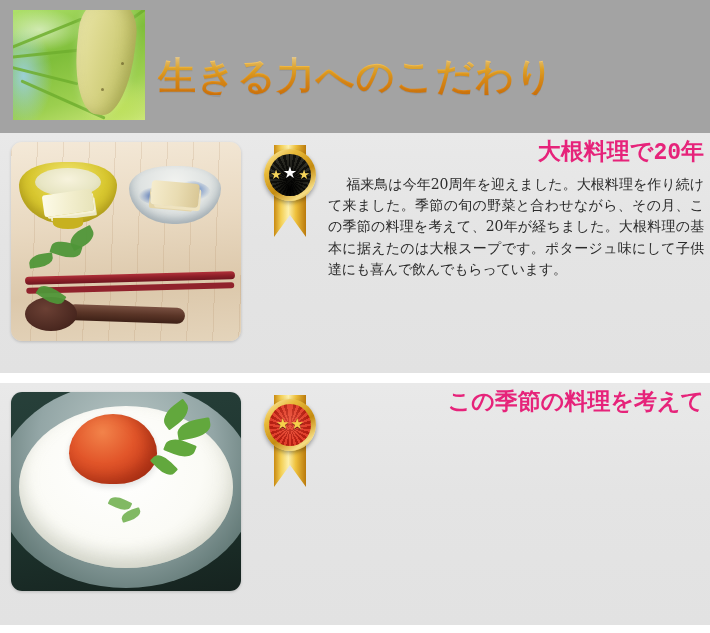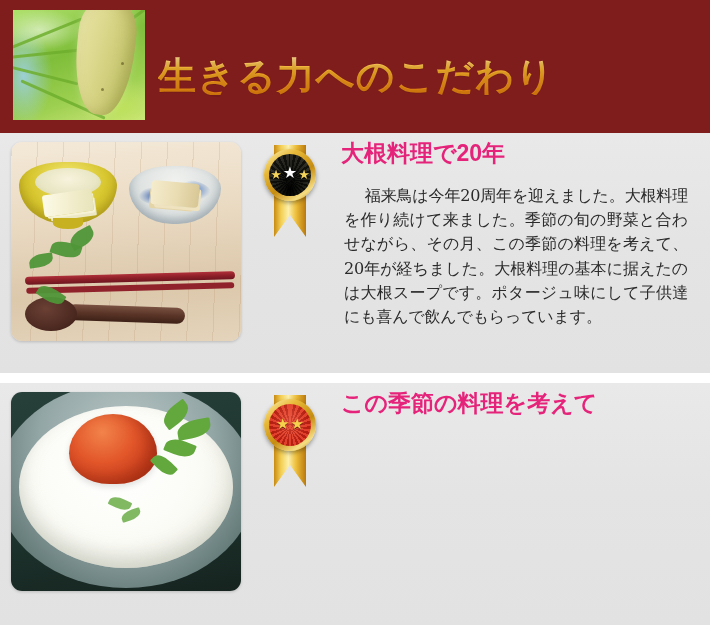--- a/index.html
+++ b/index.html
@@ -13,21 +13,21 @@
     font-family: "Liberation Serif", "DejaVu Serif", serif;
     overflow: hidden;
     position: relative;
   }
 
   
   .header {
     position: relative;
     width: 710px;
     height: 133px;
-    background: #7f1d1d;
+    background: #a3a3a3;
   }
   .header-photo {
     position: absolute;
     left: 13px;
     top: 10px;
     width: 132px;
     height: 110px;
     overflow: hidden;
     background: #8fbf3f;
   }
@@ -300,36 +300,37 @@
   .medal.red .star { color: #f6d14b; font-size: 15px; }
 
   
   .sec-text {
     position: absolute;
     left: 328px;
     top: 6px;
     width: 376px;
   }
   .sec-title {
-    font-family: Liberation Sans, sans-serif;
+    font-family: Liberation Mono, monospace;
     font-weight: bold;
     font-size: 23px;
     color: #e6237a;
     line-height: 1.25;
     letter-spacing: 0px;
     margin: 0 0 6px 13px;
     white-space: nowrap;
+    text-align: right;
   }
   .sec-body {
     font-family: "DejaVu Serif", "Liberation Serif", serif;
-    font-size: 16px;
+    font-size: 14px;
     line-height: 1.52;
     color: #2b2b2b;
     text-indent: 1.3em;
-    margin: 16px;
+    margin: 0;
     text-align: justify;
     letter-spacing: -0.2px;
   }
 </style>
 </head>
 <body>
 
 <div class="header">
   <div class="header-photo">
     <div class="leafbg"></div>

